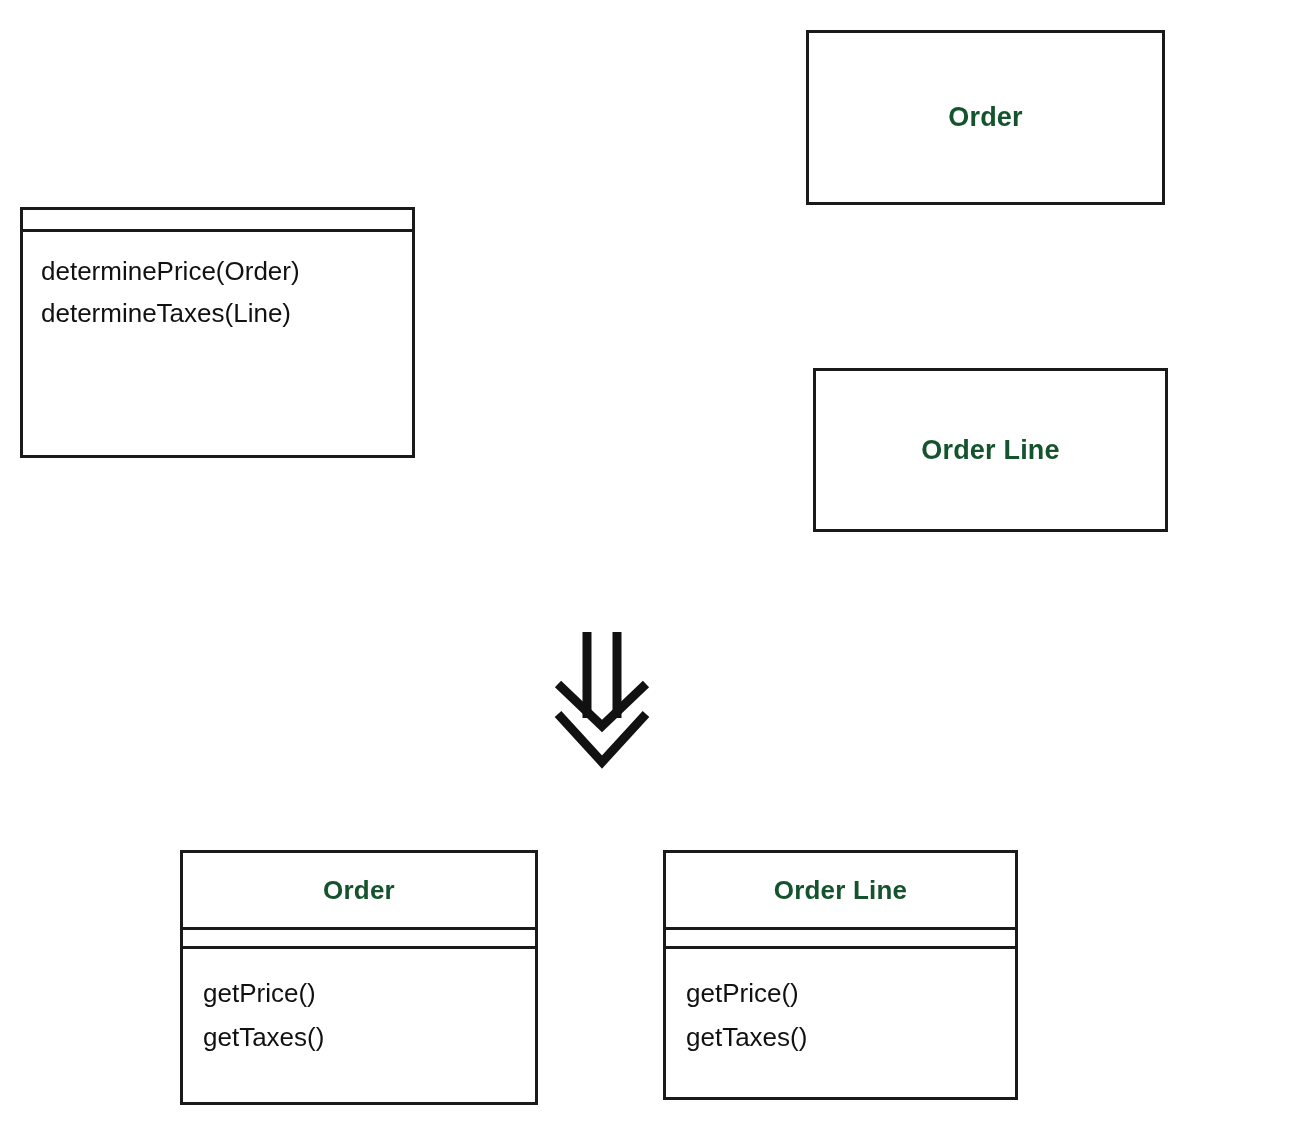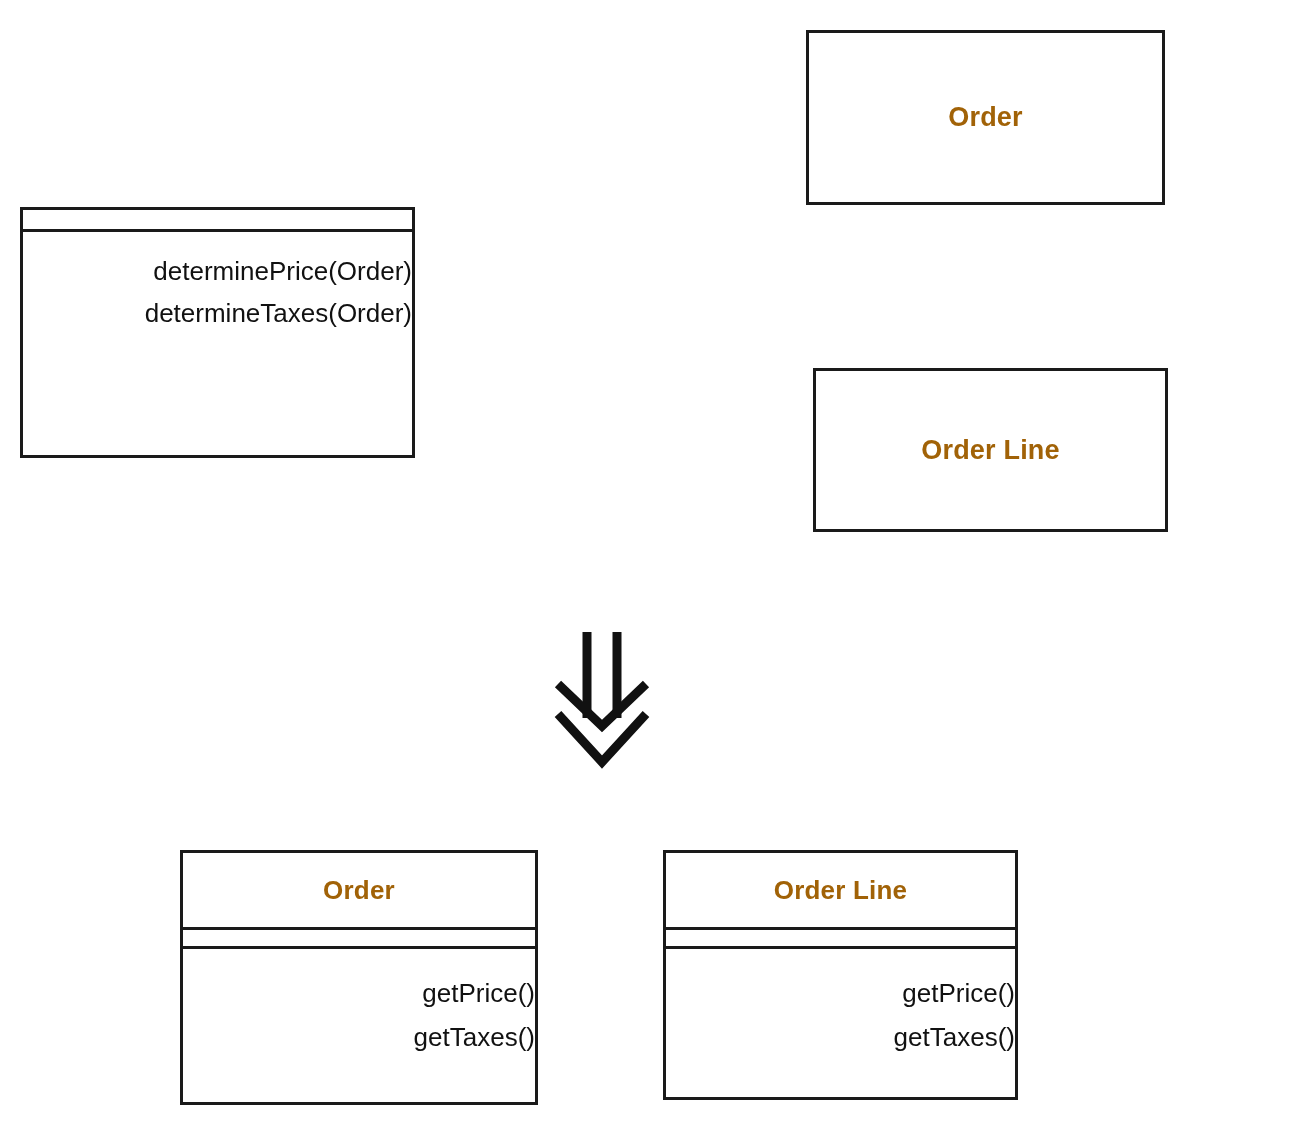--- a/index.html
+++ b/index.html
@@ -29,21 +29,21 @@
   }
   
   .uml-class.simple {
     justify-content: center;
     align-items: center;
   }
 
   .class-name {
     text-align: left;
     font-weight: bold;
-    color: #a16207;
+    color: #14532d;
     letter-spacing: 0.2px;
     white-space: nowrap;
   }
   
   .compartment-name {
     box-sizing: border-box;
     display: flex;
     align-items: center;
     justify-content: center;
     border-bottom: 3px solid #1a1a1a;
@@ -52,21 +52,21 @@
   .compartment-attrs {
     box-sizing: border-box;
     border-bottom: 3px solid #1a1a1a;
   }
   
   .compartment-ops {
     box-sizing: border-box;
     flex: 1 1 auto;
     display: flex;
     flex-direction: column;
-    align-items: flex-end;
+    align-items: flex-start;
   }
   .op-line {
     color: #111111;
     white-space: nowrap;
   }
 
   
   .box-calculator .class-name        { font-size: 27px; }
   .box-calculator .compartment-name  { height: 100px; }
   .box-calculator .compartment-attrs { height: 22px; }
@@ -93,21 +93,21 @@
 </style>
 </head>
 <body>
 
 <div id="canvas">
 
   <div class="uml-class box-calculator" style="left:20px; top:207px; width:395px; height:251px;">
     <div class="compartment-attrs"></div>
     <div class="compartment-ops">
       <span class="op-line">determinePrice(Order)</span>
-      <span class="op-line">determineTaxes(Order)</span>
+      <span class="op-line">determineTaxes(Line)</span>
     </div>
   </div>
 
   <div class="uml-class simple box-simple" style="left:806px; top:30px; width:359px; height:175px;">
     <span class="class-name">Order</span>
   </div>
 
   <div class="uml-class simple box-simple" style="left:813px; top:368px; width:355px; height:164px;">
     <span class="class-name">Order Line</span>
   </div>

